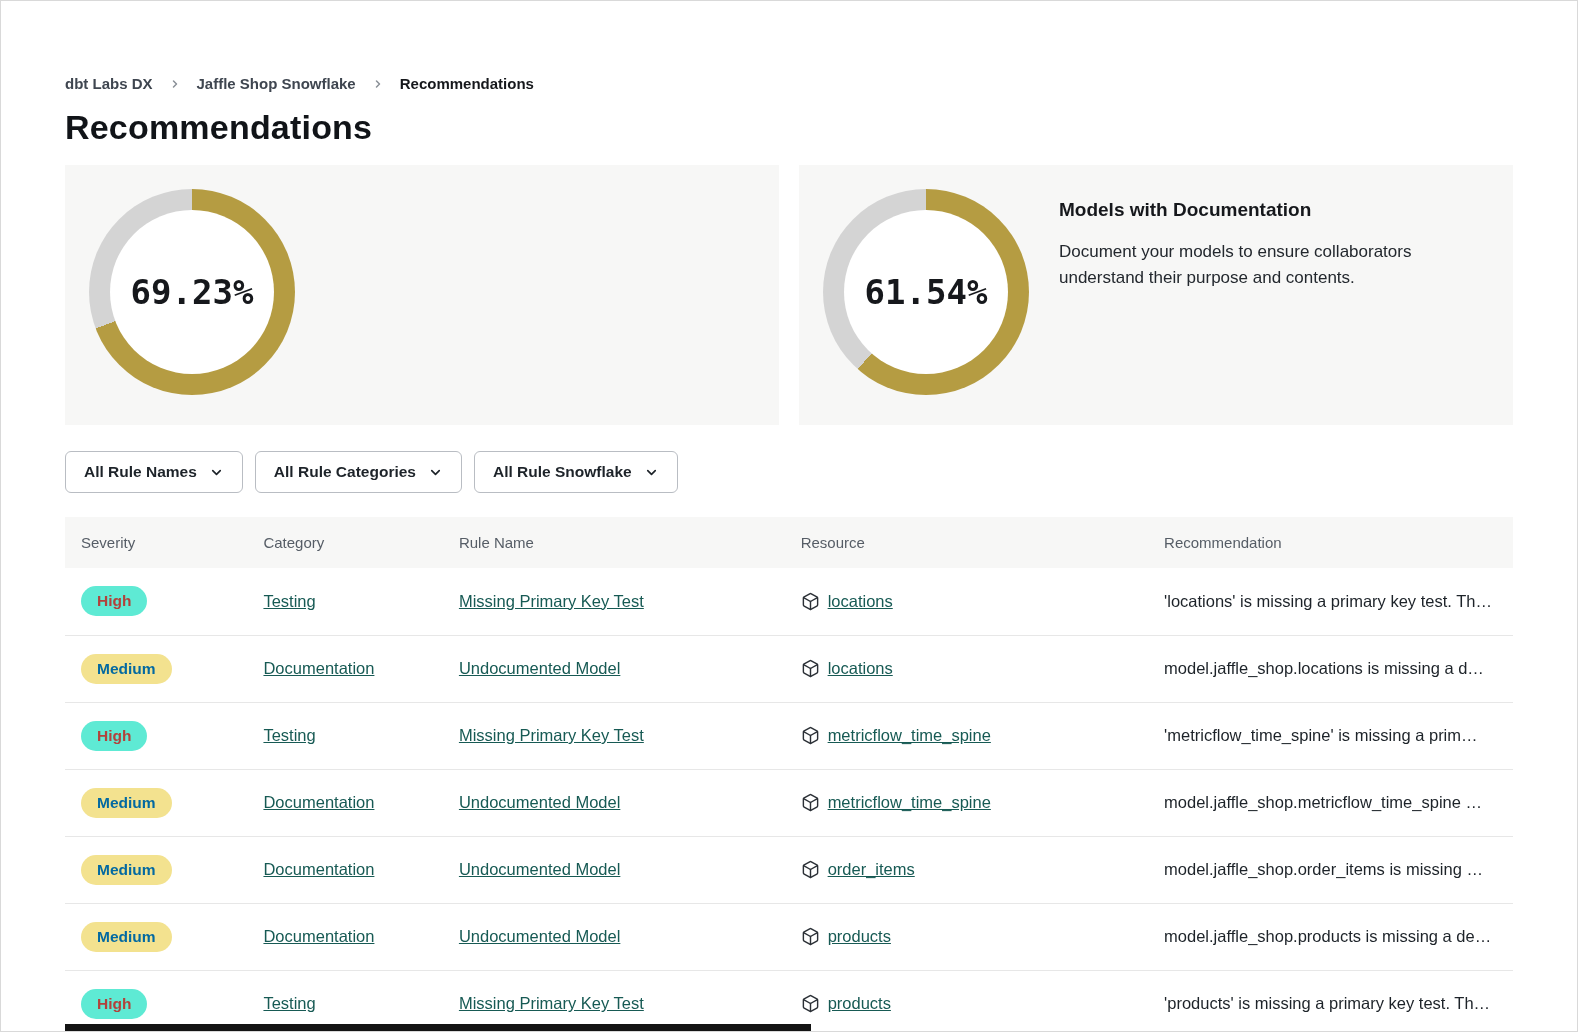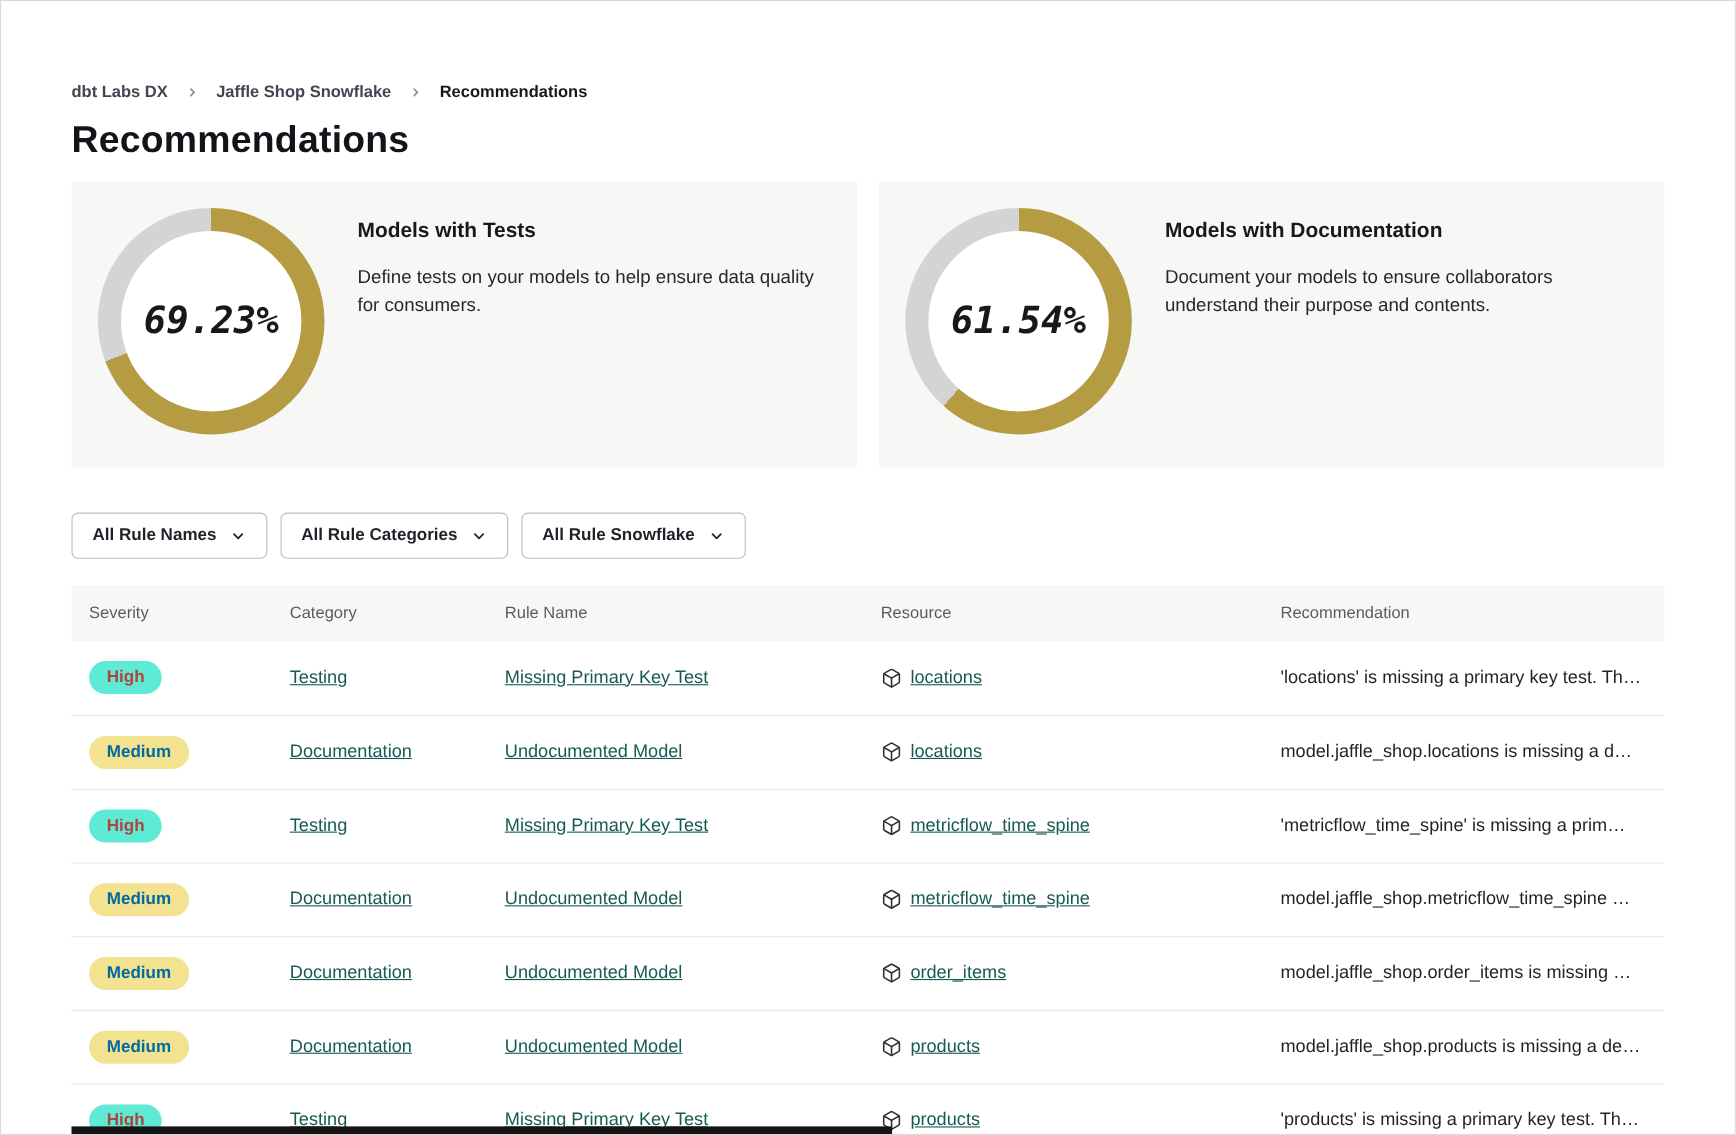--- a/index.html
+++ b/index.html
@@ -18,29 +18,29 @@
 
   
   .page-title { font-size:34px; font-weight:bold; color:#111418; margin-top:16px; letter-spacing:.2px; }
 
   
   .cards { display:flex; gap:20px; margin-top:18px; }
   .card { flex:1; background:#f7f7f6; height:260px; padding:22px 24px; display:flex; }
   .donut { width:206px; height:206px; border-radius:50%; position:relative; flex:0 0 auto; margin-top:2px; }
   .donut-hole { position:absolute; inset:21px; background:#ffffff; border-radius:50%;
                 display:flex; align-items:center; justify-content:center; }
-  .donut-pct { font-family:"DejaVu Sans Mono", monospace; font-size:34px; font-weight:bold; color:#16181c;font-style:italic; }
+  .donut-pct { font-family:"DejaVu Sans Mono", monospace; font-size:34px; font-weight:bold; color:#16181c; }
   .card-text { margin-left:30px; margin-top:12px; }
   .card-title { font-size:19px; font-weight:bold; color:#16181c; }
   .card-desc { font-size:17px; line-height:1.55; color:#23282e; margin-top:18px; max-width:450px; }
 
   
   .list-header { display:flex; align-items:center; justify-content:space-between; margin-top:26px; }
   .list-count { font-size:24px; font-weight:bold; color:#111418; }
-  .filters { display:flex; gap:12px;margin-top:15px; }
+  .filters { display:flex; gap:12px; }
   .filter-btn { display:flex; align-items:center; gap:12px; background:#fff;
                 border:1px solid #b9bdc3; border-radius:6px; padding:11px 18px;
                 font-size:15.5px; font-weight:bold; color:#1d2329; cursor:pointer;
                 font-family:"Liberation Sans", sans-serif; }
   .chev { display:flex; align-items:center; }
 
   
   .rec-table { width:100%; border-collapse:collapse; margin-top:24px; table-layout:fixed; }
   .rec-table th { background:#f7f7f6; text-align:left; font-weight:normal; color:#565d66;
                   font-size:15px; padding:17px 16px; }
@@ -81,24 +81,20 @@
 
   <h1 class="page-title">Recommendations</h1>
 
   <div class="cards">
 
     <div class="card">
       <div class="donut" style="background: conic-gradient(rgb(181, 156, 66) 0deg, rgb(181, 156, 66) 69.23%, rgb(212, 212, 212) 69.23%, rgb(212, 212, 212) 100%);">
         <div class="donut-hole">
           <span class="donut-pct">69.23%</span>
         </div>
-      </div>
-      <div class="card-text">
-        <div class="card-title">Models with Tests</div>
-        <div class="card-desc">Define tests on your models to help ensure data quality for consumers.</div>
       </div>
     </div>
 
     <div class="card">
       <div class="donut" style="background: conic-gradient(rgb(181, 156, 66) 0deg, rgb(181, 156, 66) 61.54%, rgb(212, 212, 212) 61.54%, rgb(212, 212, 212) 100%);">
         <div class="donut-hole">
           <span class="donut-pct">61.54%</span>
         </div>
       </div>
       <div class="card-text">

